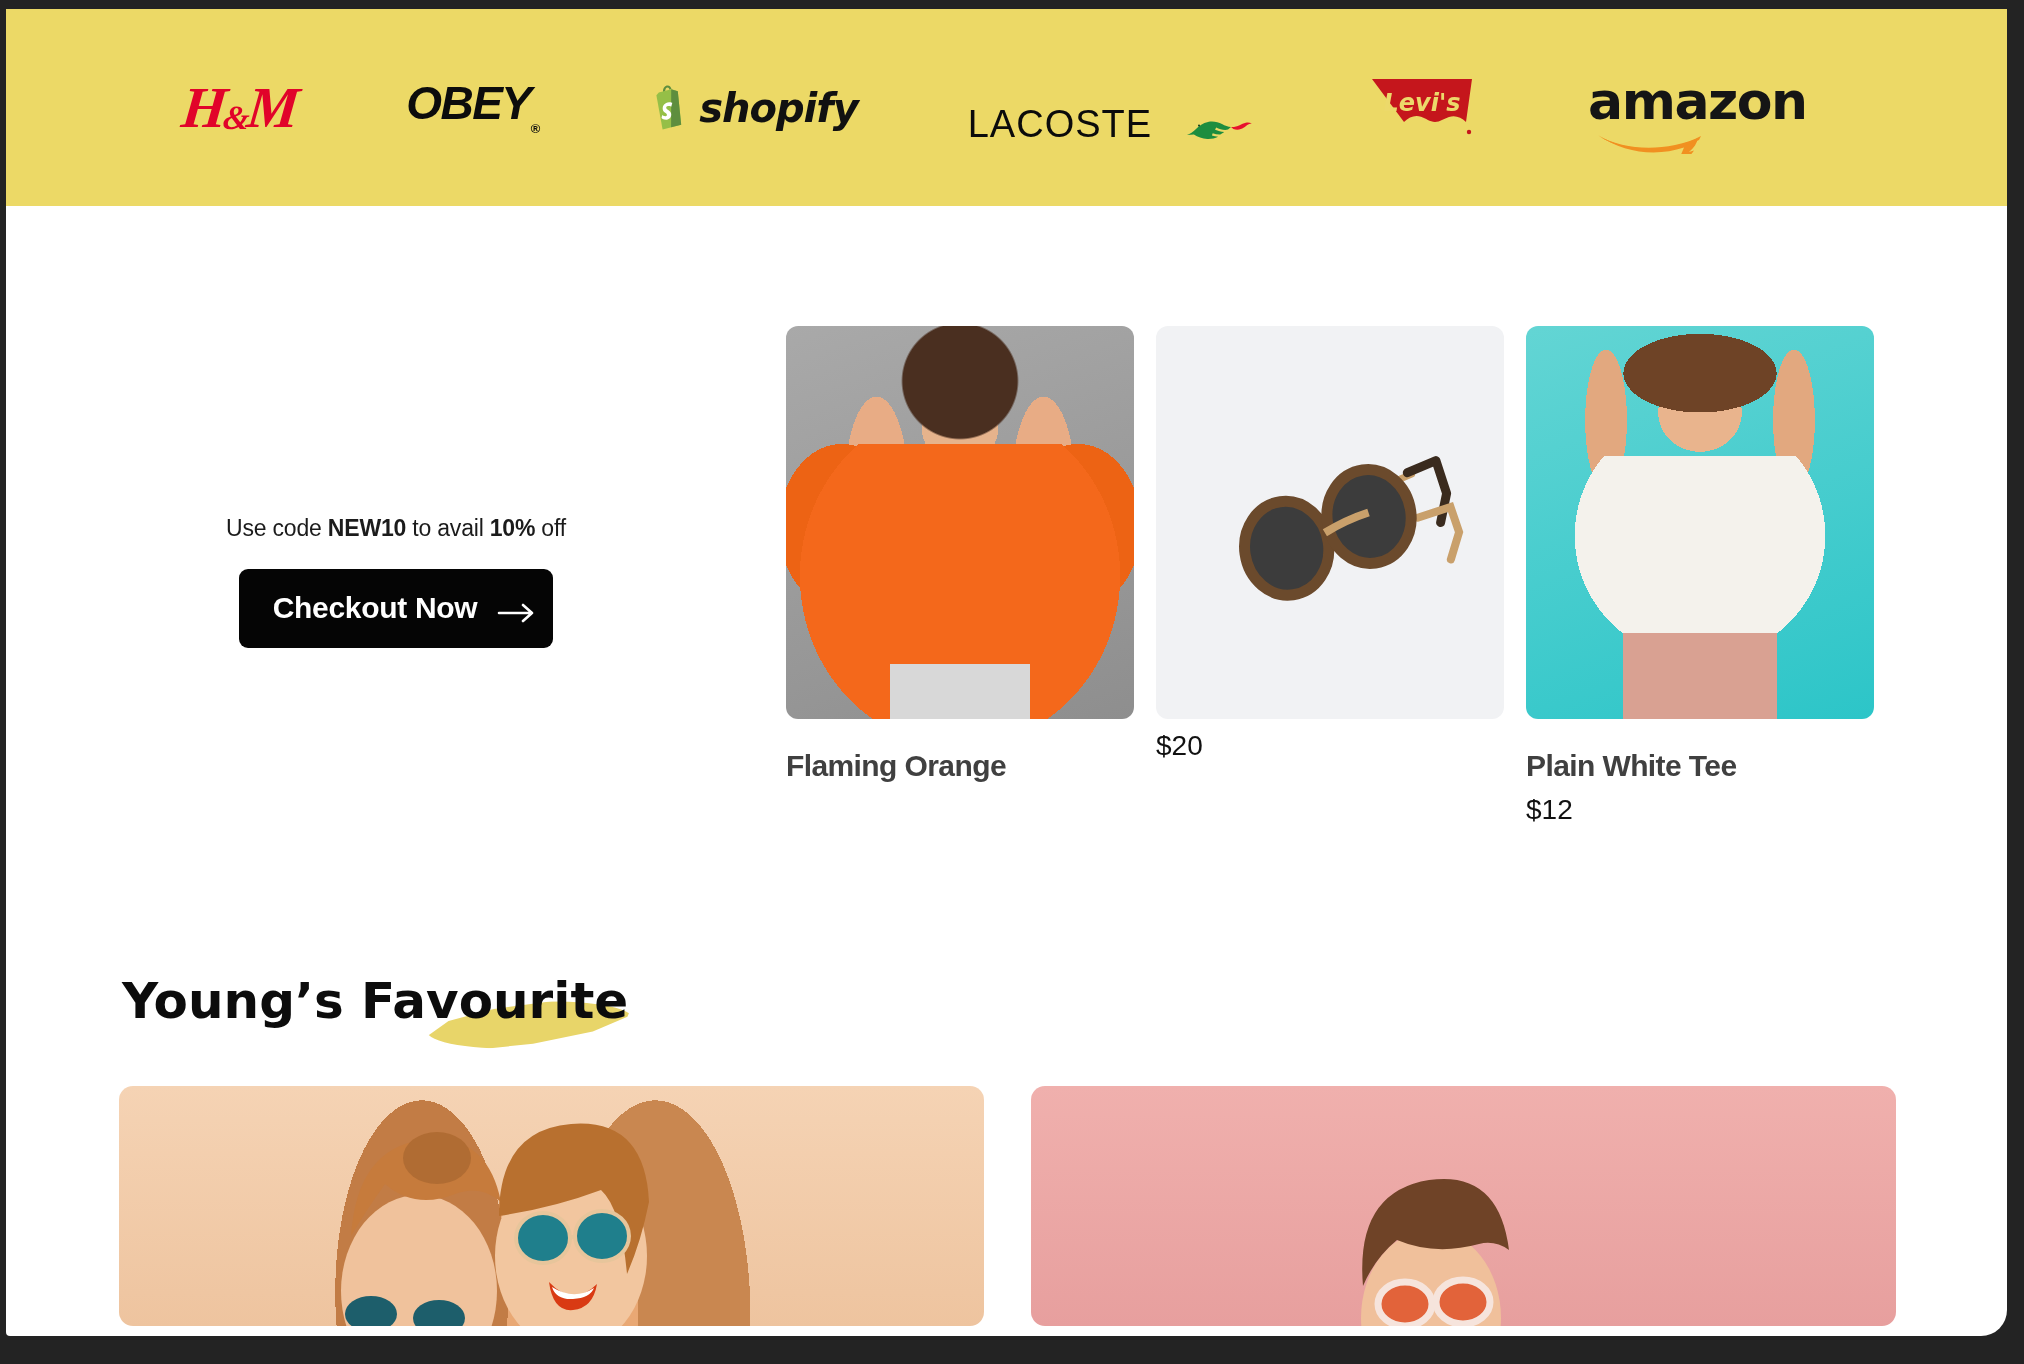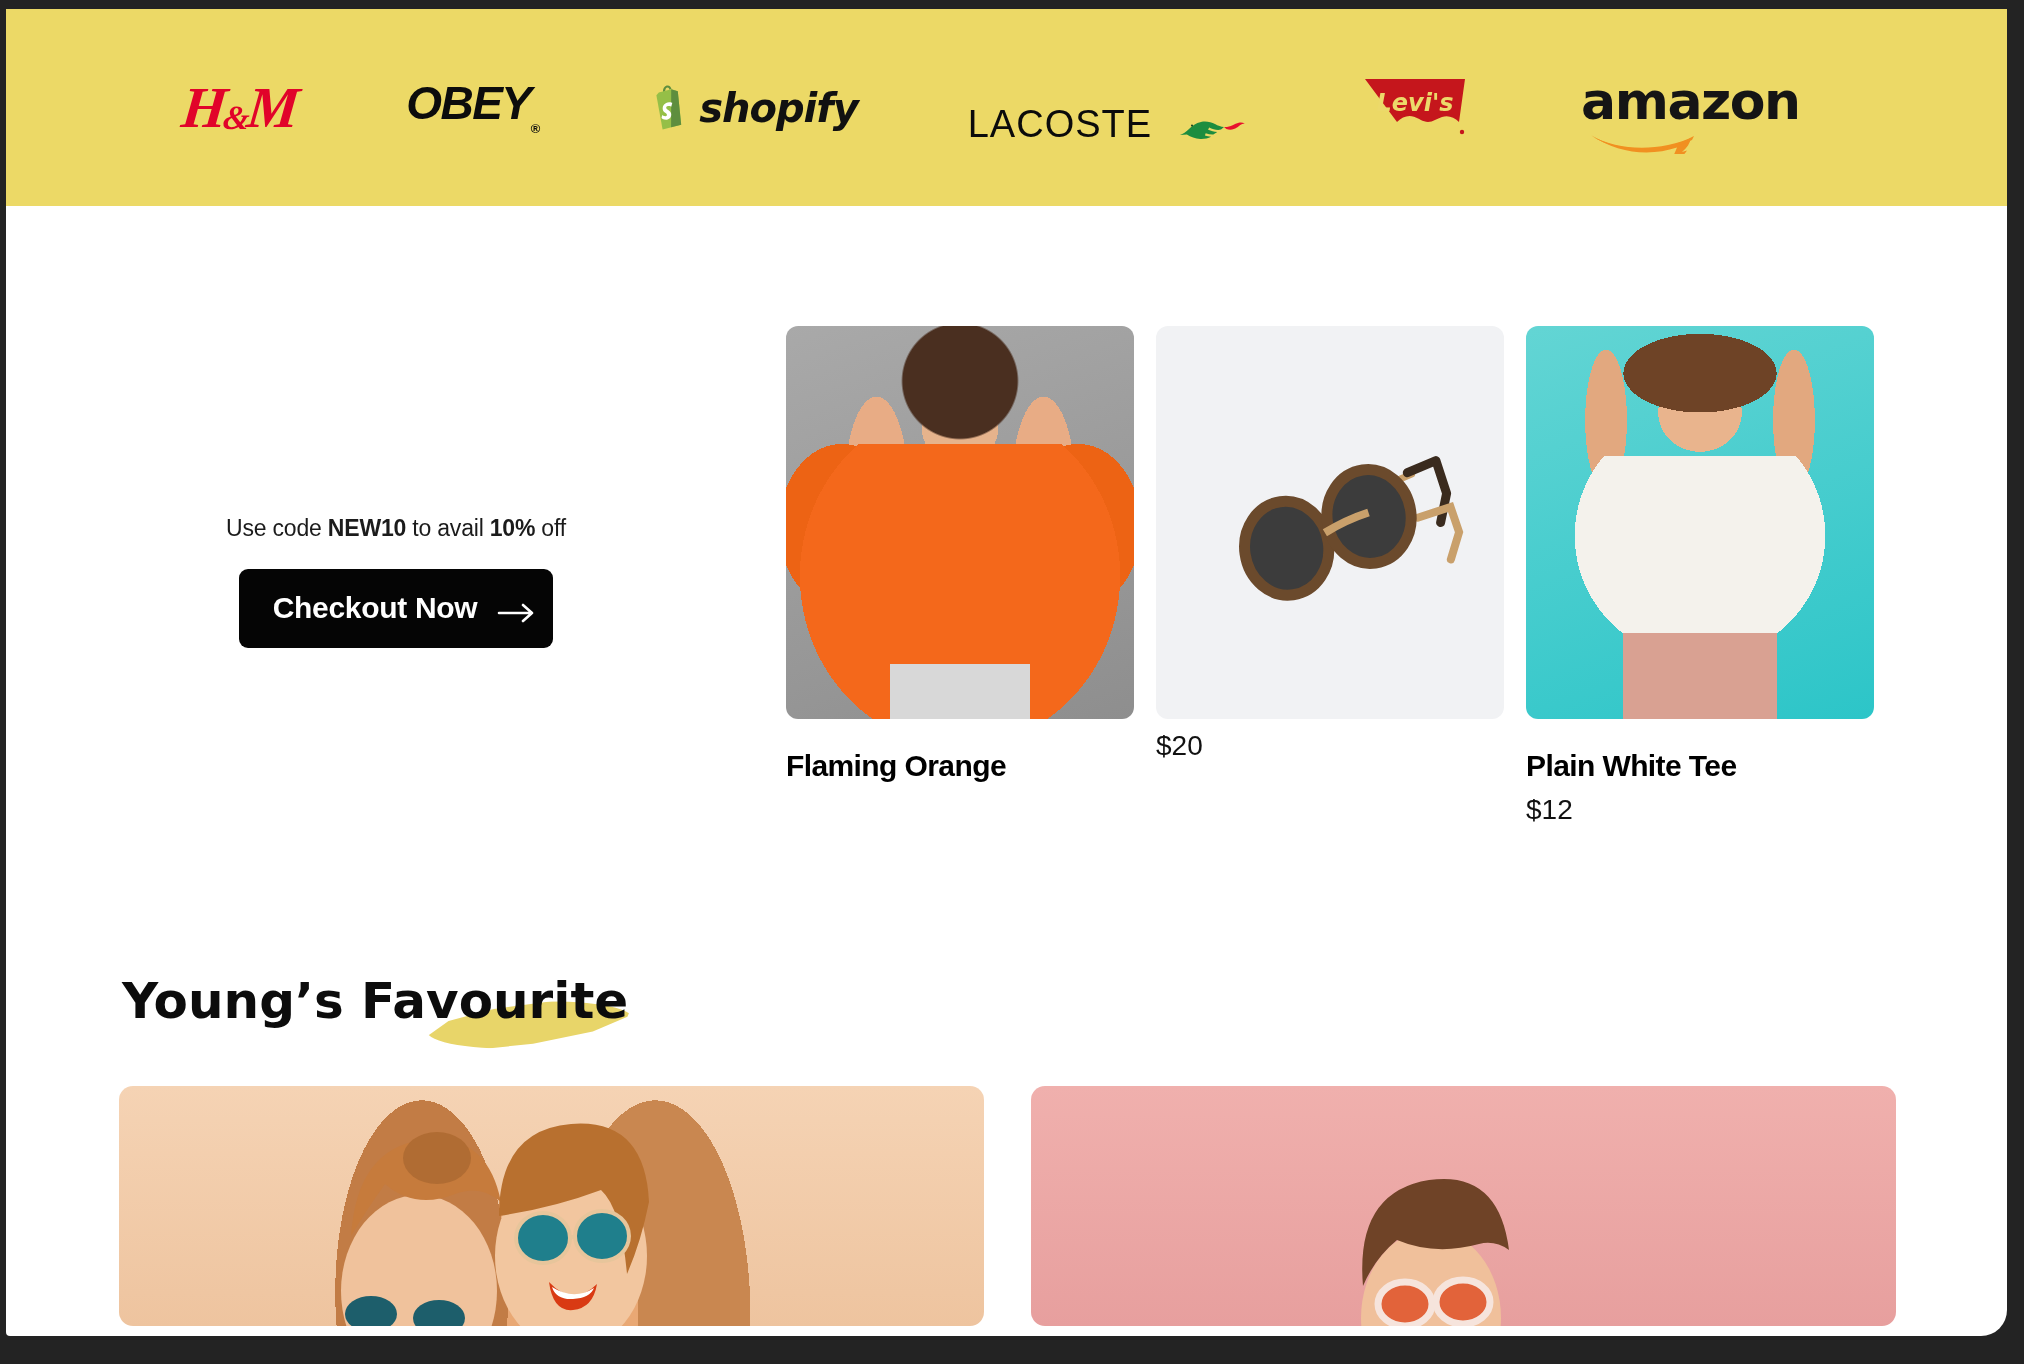--- a/index.html
+++ b/index.html
@@ -92,21 +92,21 @@
     color: #111111;
     font-family: "DejaVu Sans", sans-serif;
     font-style: italic;
     font-weight: 700;
     font-size: 40px;
     letter-spacing: -1px;
     line-height: 1;
   }
 
   
-  .logo-lacoste { display: flex; align-items: flex-end; gap: 25px; }
+  .logo-lacoste { display: flex; align-items: flex-end; gap: 32px; }
   .logo-lacoste .word {
     color: #0b0b0b;
     font-family: "Liberation Sans", sans-serif;
     font-weight: 400;
     font-size: 38px;
     letter-spacing: 1px;
     line-height: 1;
   }
   .croc { width: 72px; height: 30px; }
 
@@ -218,21 +218,21 @@
     height: 393px;
     border-radius: 12px;
     overflow: hidden;
     position: relative;
   }
   .product-name {
     margin: 30px 0 0 0;
     font-family: "Liberation Sans", sans-serif;
     font-size: 30px;
     font-weight: 600;
-    color: #000000;
+    color: #404040;
     letter-spacing: -0.6px;
     white-space: nowrap;
   }
   .product-price {
     margin: 11px 0 0 0;
     font-family: "Liberation Sans", sans-serif;
     font-size: 28px;
     font-weight: 500;
     color: #111111;
   }

